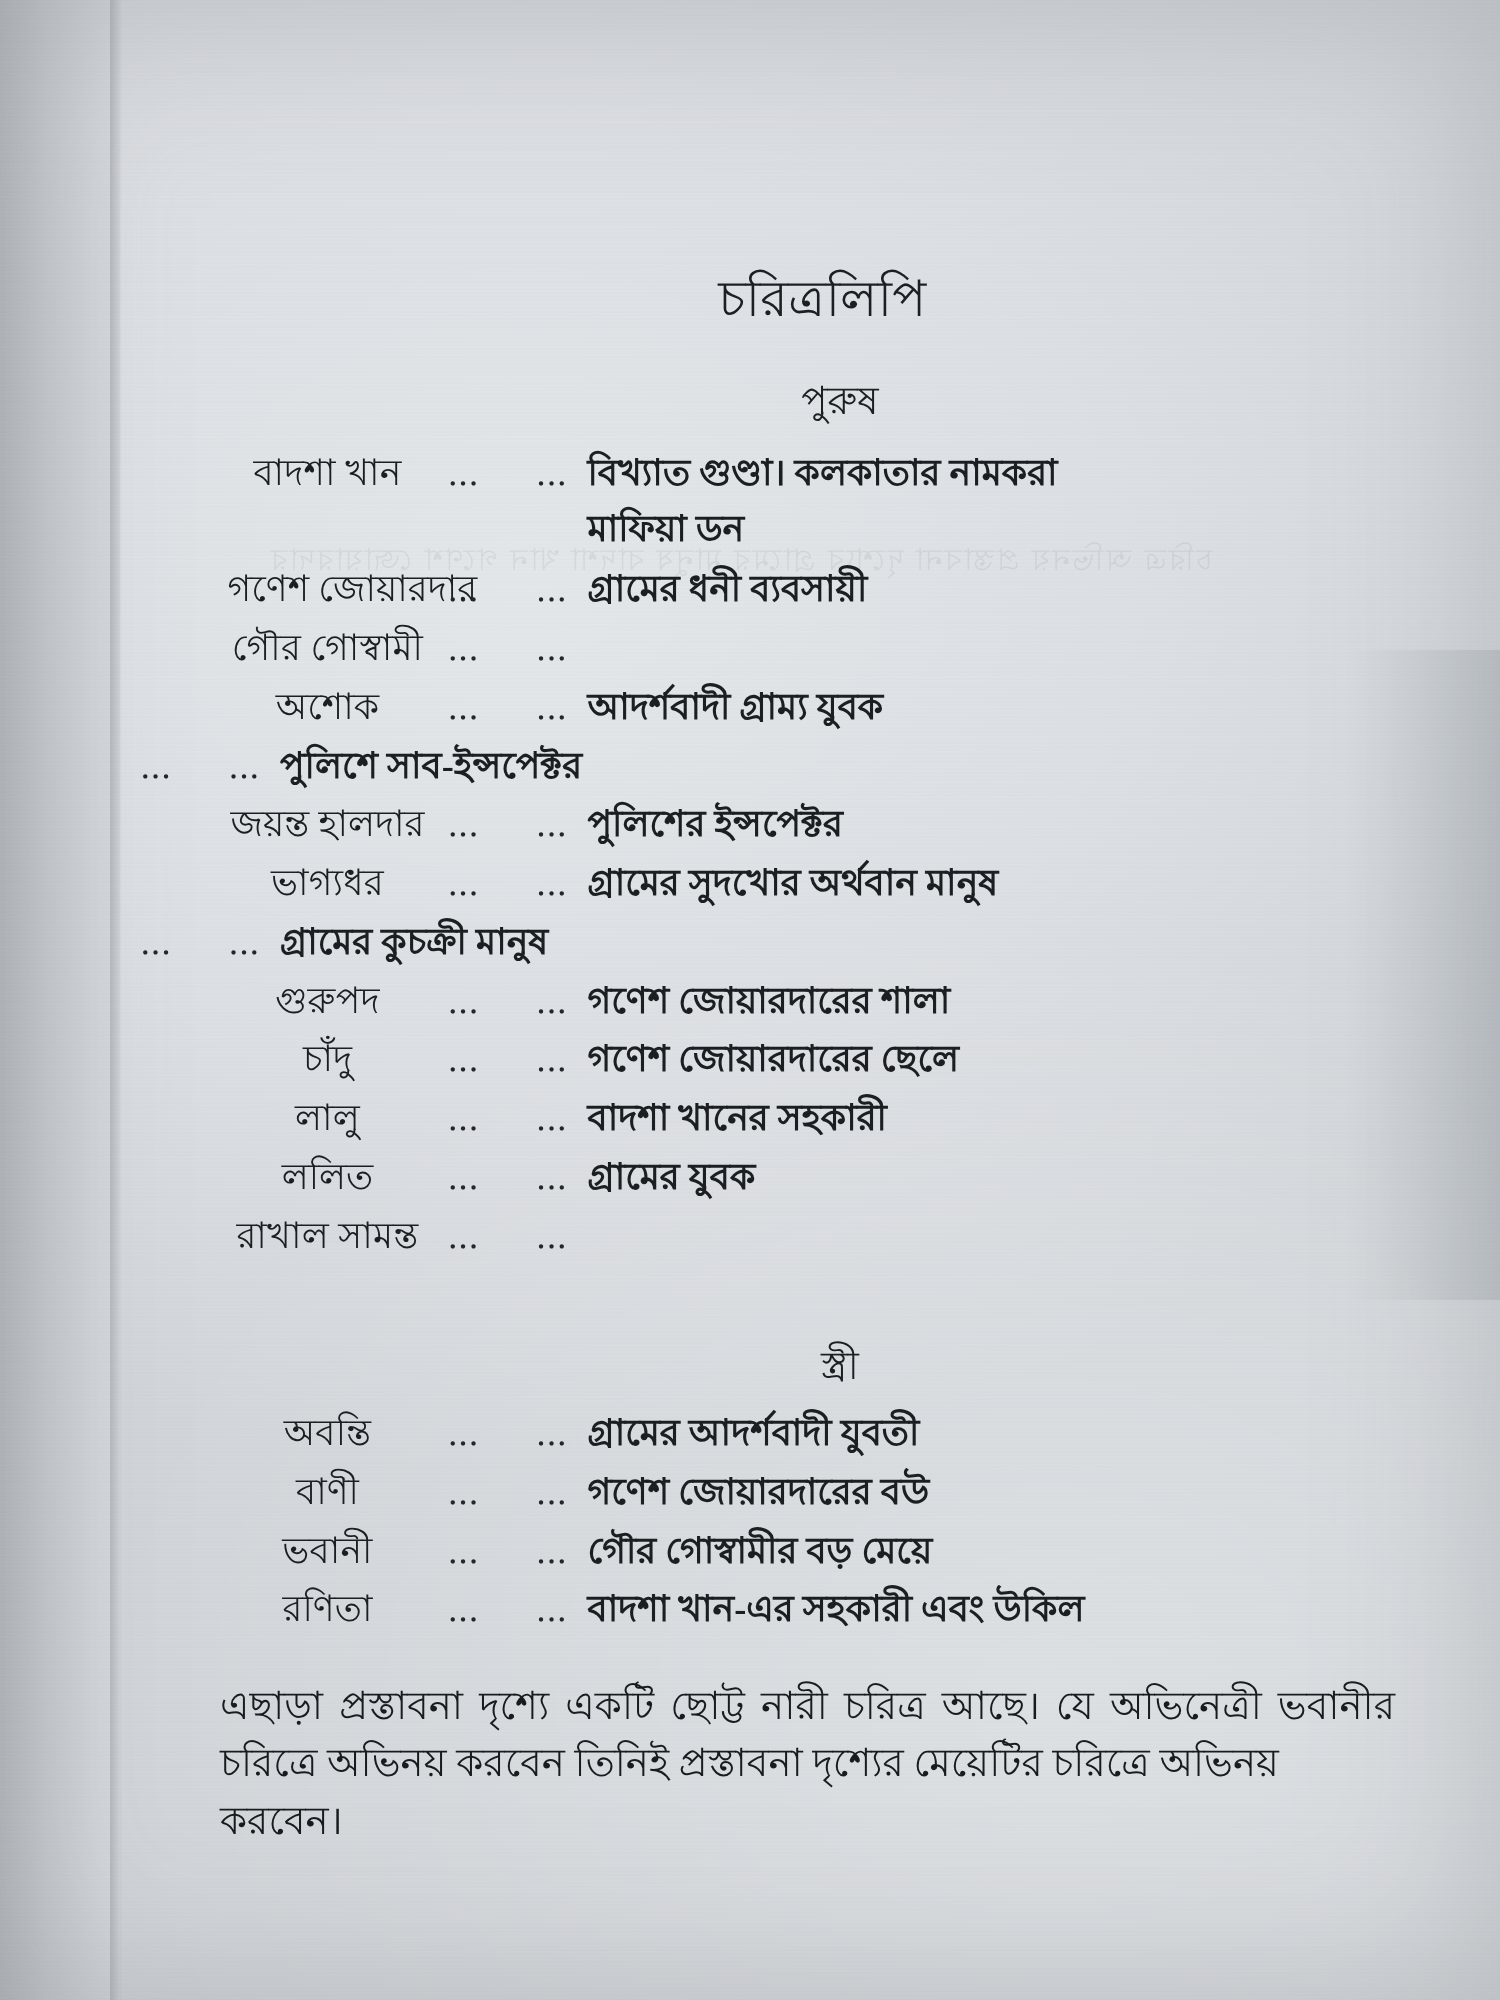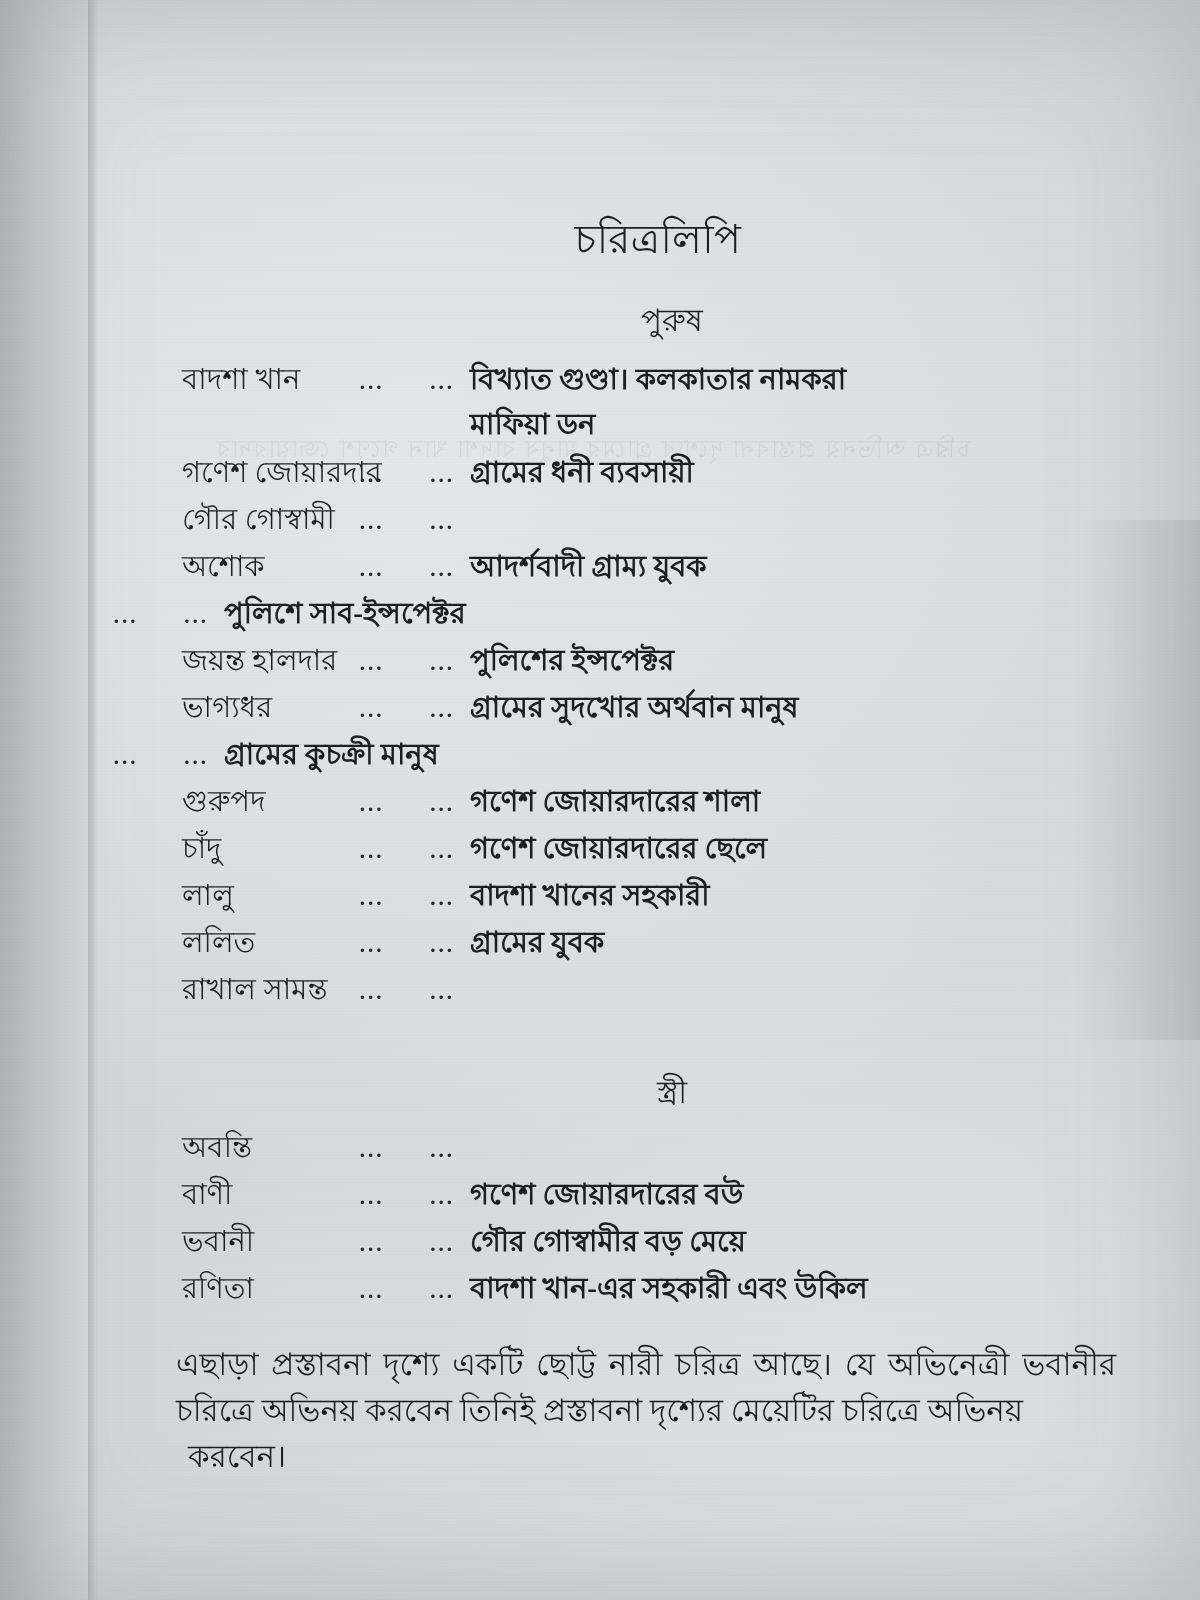--- a/index.html
+++ b/index.html
@@ -86,20 +86,21 @@
     margin-bottom: 1px;
   }
   .row .name {
     width: 246px;
     padding-left: 86px;
     box-sizing: border-box;
     font-size: 29px;
     color: #1a1e21;
     white-space: nowrap;
     line-height: 46px;
+    text-align: center;
   }
   .row .dots1 {
     width: 58px;
     text-align: center;
     font-size: 29px;
     color: #22262a;
     line-height: 46px;
     letter-spacing: 1px;
   }
   .row .dots2 {
@@ -130,21 +131,21 @@
   .footnote {
     position: absolute;
     top: 1326px;
     left: 80px;
     width: 940px;
     font-size: 31px;
     line-height: 46px;
     color: #171b1e;
     text-align: justify;
   }
-  .footnote .last-line { text-align: left; display: block; margin-left: 12px; }
+  .footnote .last-line { text-align: left; display: block; }
 
   
   .bleed {
     position: absolute;
     left: 150px;
     top: 420px;
     width: 820px;
     height: 820px;
     opacity: 0.07;
     color: #2b3136;
@@ -290,20 +291,21 @@
     </div>
 
     <div class="section-head female">স্ত্রী</div>
 
     <div class="cast-list female">
 
       <div class="row">
         <div class="name">অবন্তি</div>
         <div class="dots1">...</div>
         <div class="dots2">...</div>
+        <div class="desc">গ্রামের আদর্শবাদী যুবতী</div>
       </div>
 
       <div class="row">
         <div class="name">বাণী</div>
         <div class="dots1">...</div>
         <div class="dots2">...</div>
         <div class="desc">গণেশ জোয়ারদারের বউ</div>
       </div>
 
       <div class="row">

